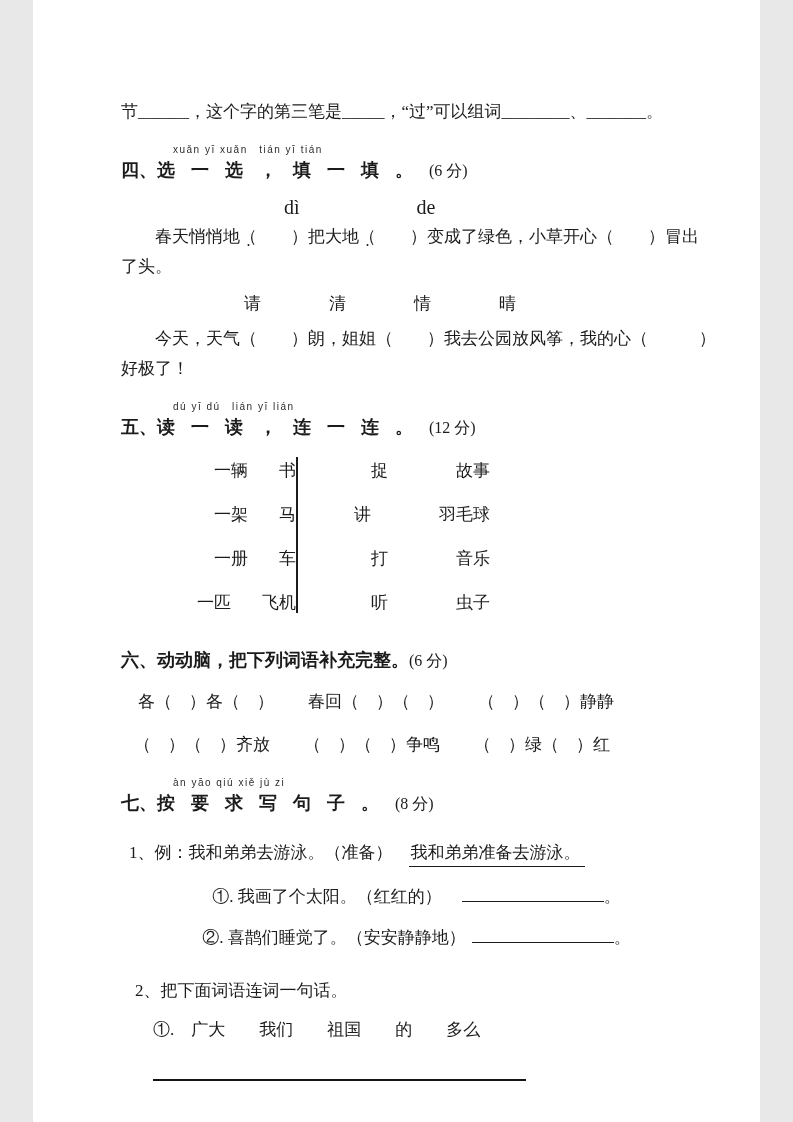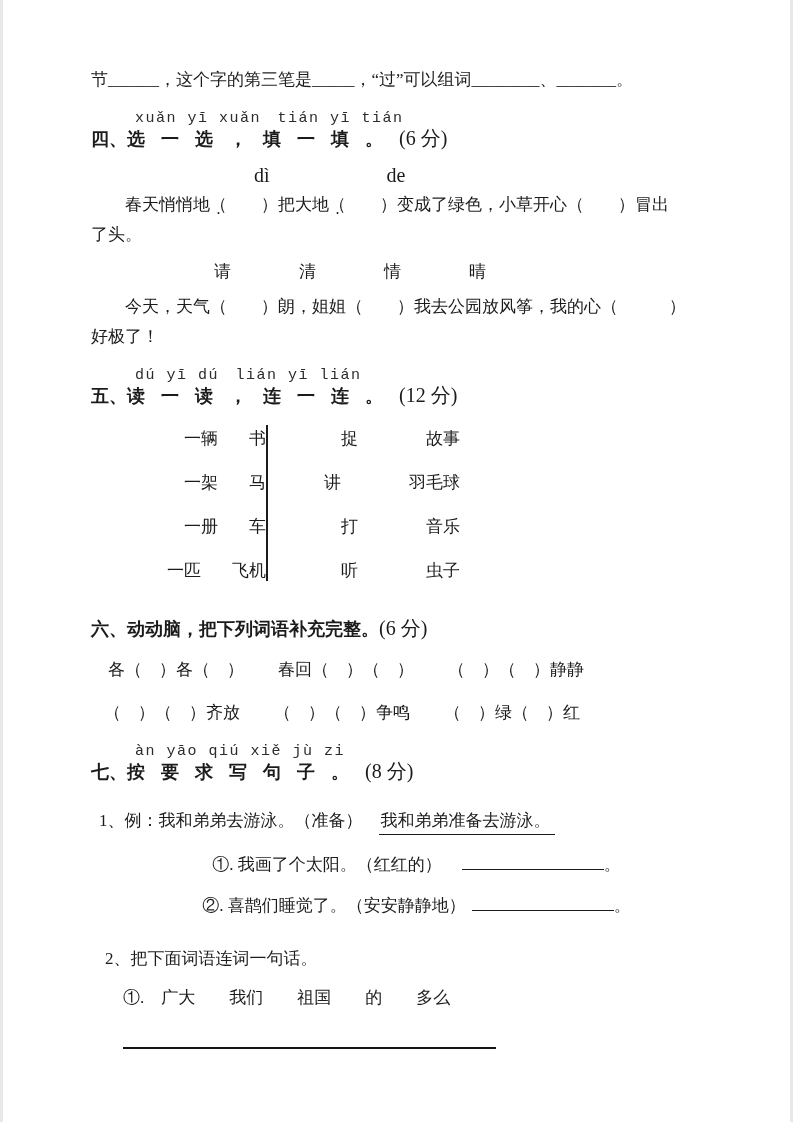--- a/index.html
+++ b/index.html
@@ -1,23 +1,23 @@
 <!DOCTYPE html>
 <html><head>
 <meta charset="utf-8">
 <style>
   * { margin: 0; padding: 0; box-sizing: border-box; }
   html, body { background: #e8e8e8; }
   .sheet {
     position: relative;
-    width: 787px;
+    width: 727px;
     height: 1122px;
     margin: 0 auto;
     background: #ffffff;
-    padding: 68px 80px 0 88px;
+    padding: 100px 80px 0 88px;
     font-family: "Liberation Serif", "DejaVu Serif", serif;
     font-size: 17px;
     color: #1b1b1b;
     overflow: hidden;
   }
   .row { line-height: 23px; white-space: nowrap; }
 
   
   .sec-header {
     position: relative;
@@ -25,31 +25,31 @@
     padding-top: 14px;
     font-weight: bold;
     font-size: 18px;
     line-height: 26px;
     white-space: nowrap;
   }
   .ruby-wrap { position: relative; display: inline-block; }
   .pinyin {
     position: absolute;
     top: -12px;
-    left: 8px;
+    left: 16px;
     font-weight: normal;
-    font-size: 15px;
+    font-size: 10px;
     line-height: 10px;
     letter-spacing: 1.5px;
     white-space: nowrap;
     color: #2c2c2c;
-    font-family: Liberation Mono, monospace;
+    font-family: Liberation Sans, sans-serif;
   }
   .spaced { letter-spacing: 16px; }
-  .score { font-weight: normal; font-size: 20px; letter-spacing: normal; }
+  .score { font-weight: normal; font-size: 16px; letter-spacing: normal; }
 
   
   .intro { line-height: 23px; white-space: nowrap; }
 
   
   .opt-row { margin-top: 12px; height: 20px; font-size: 20px; }
   .opt-di { display: inline-block; margin-left: 163px; }
   .opt-de { display: inline-block; margin-left: 112px; }
   .indent { text-indent: 34px; }
   .sent1 { margin-top: 9px; }

